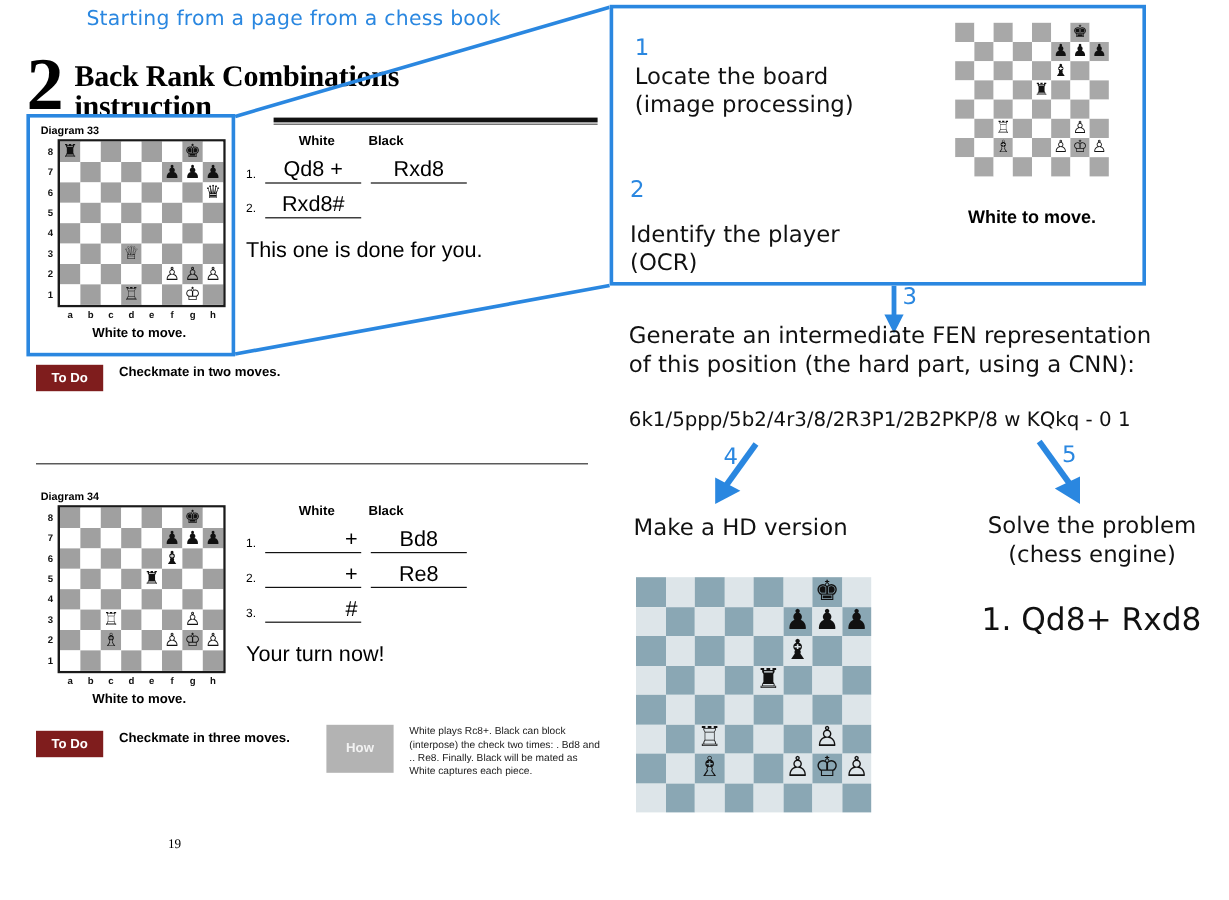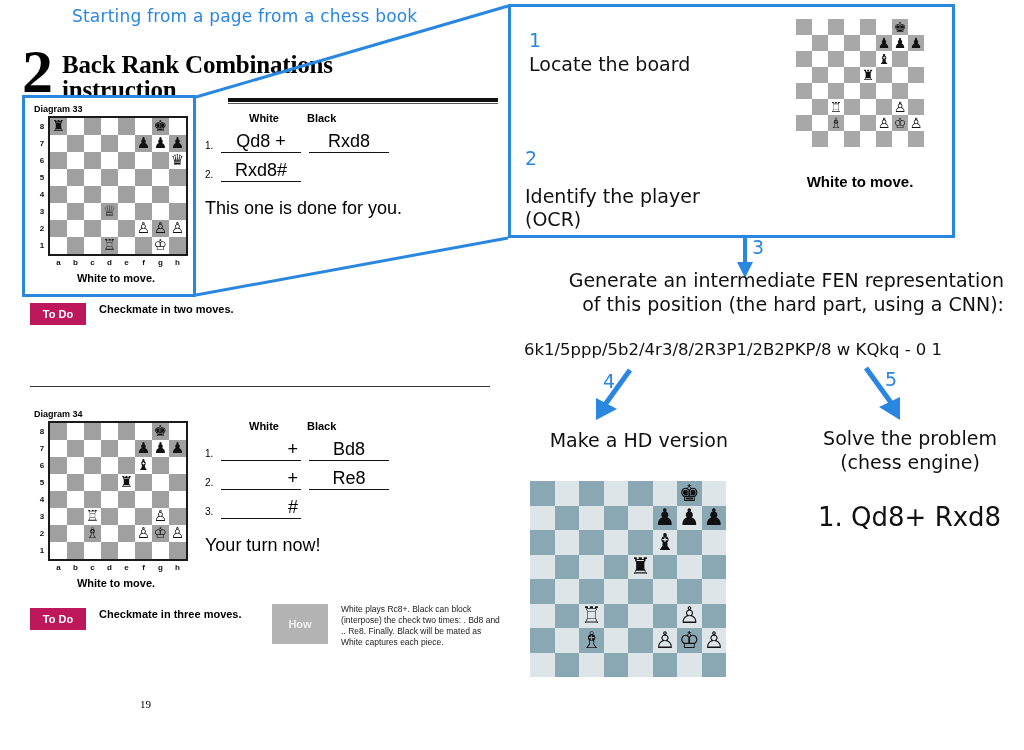--- a/index.html
+++ b/index.html
@@ -73,21 +73,21 @@
   .mt-cell.right{justify-content:flex-end;}
   .mt-gap{width:8px;}
   .mt-note{font-size:18px;margin-top:16px;}
 
   
   .tag{
     display:inline-block;font-family:"Liberation Sans",sans-serif;
     font-size:11px;font-weight:bold;text-align:center;
     width:56px;padding:5px 0;box-sizing:border-box;
   }
-  .tag.todo{background:#be185d;color:#fff;}
+  .tag.todo{background:#7f1d1d;color:#fff;}
   .tag.how{background:#b3b3b3;color:#f2f2f2;padding:14px 0;}
   .todo-text{font-family:"Liberation Sans",sans-serif;font-size:11px;font-weight:bold;}
   .how-text{font-family:"Liberation Sans",sans-serif;font-size:8.5px;line-height:11px;color:#1a1a1a;}
   .hr-sep{position:absolute;height:1px;background:#333;}
   #page-number{font-family:"Liberation Serif",serif;font-size:11px;}
 
   
   #focus-box{
     left:22px;top:95px;width:174px;height:202px;
     border:3px solid #2a87e0;box-sizing:border-box;
@@ -97,21 +97,21 @@
     border:3px solid #2a87e0;box-sizing:border-box;background:#fff;
   }
   #connector{left:0;top:0;width:1024px;height:320px;pointer-events:none;}
 
   .step-num{
     font-family:"DejaVu Sans",sans-serif;font-size:19px;color:#2a87e0;
   }
   .step-text{
     font-family:"DejaVu Sans",sans-serif;font-size:19px;color:#111;line-height:23px;
   }
-  .stage-text{font-family:"DejaVu Sans",sans-serif;font-size:19px;color:#111;line-height:24px;text-align:right;}
+  .stage-text{font-family:"DejaVu Sans",sans-serif;font-size:19px;color:#111;line-height:24px;}
   #fen{font-family:"DejaVu Sans",sans-serif;font-size:16.5px;color:#111;}
   #solution{font-family:"DejaVu Sans",sans-serif;font-size:26px;color:#111;line-height:25px;}
 
   
   #hd-board{display:grid;}
   .hd.l{background:#dde5e9;}
   .hd.d{background:#8aa7b4;}
   .hd .pc{font-size:25px;}
 
   
@@ -434,20 +434,21 @@
   <line x1="196" y1="295" x2="508" y2="238" stroke="#2a87e0" stroke-width="3"></line>
 </svg>
 
 <div class="abs" id="focus-box"></div>
 
 <div class="abs" id="callout-box">
   <div class="abs" style="left:18px;top:22px;">
     <div class="step-num">1</div>
     <div class="step-text" style="margin-top:2px;">
       <div>Locate the board</div>
+      <div>(image processing)</div>
     </div>
   </div>
   <div class="abs" style="left:14px;top:140px;">
     <div class="step-num">2</div>
     <div class="step-text" style="margin-top:16px;">
       <div>Identify the player</div>
       <div>(OCR)</div>
     </div>
   </div>
 

